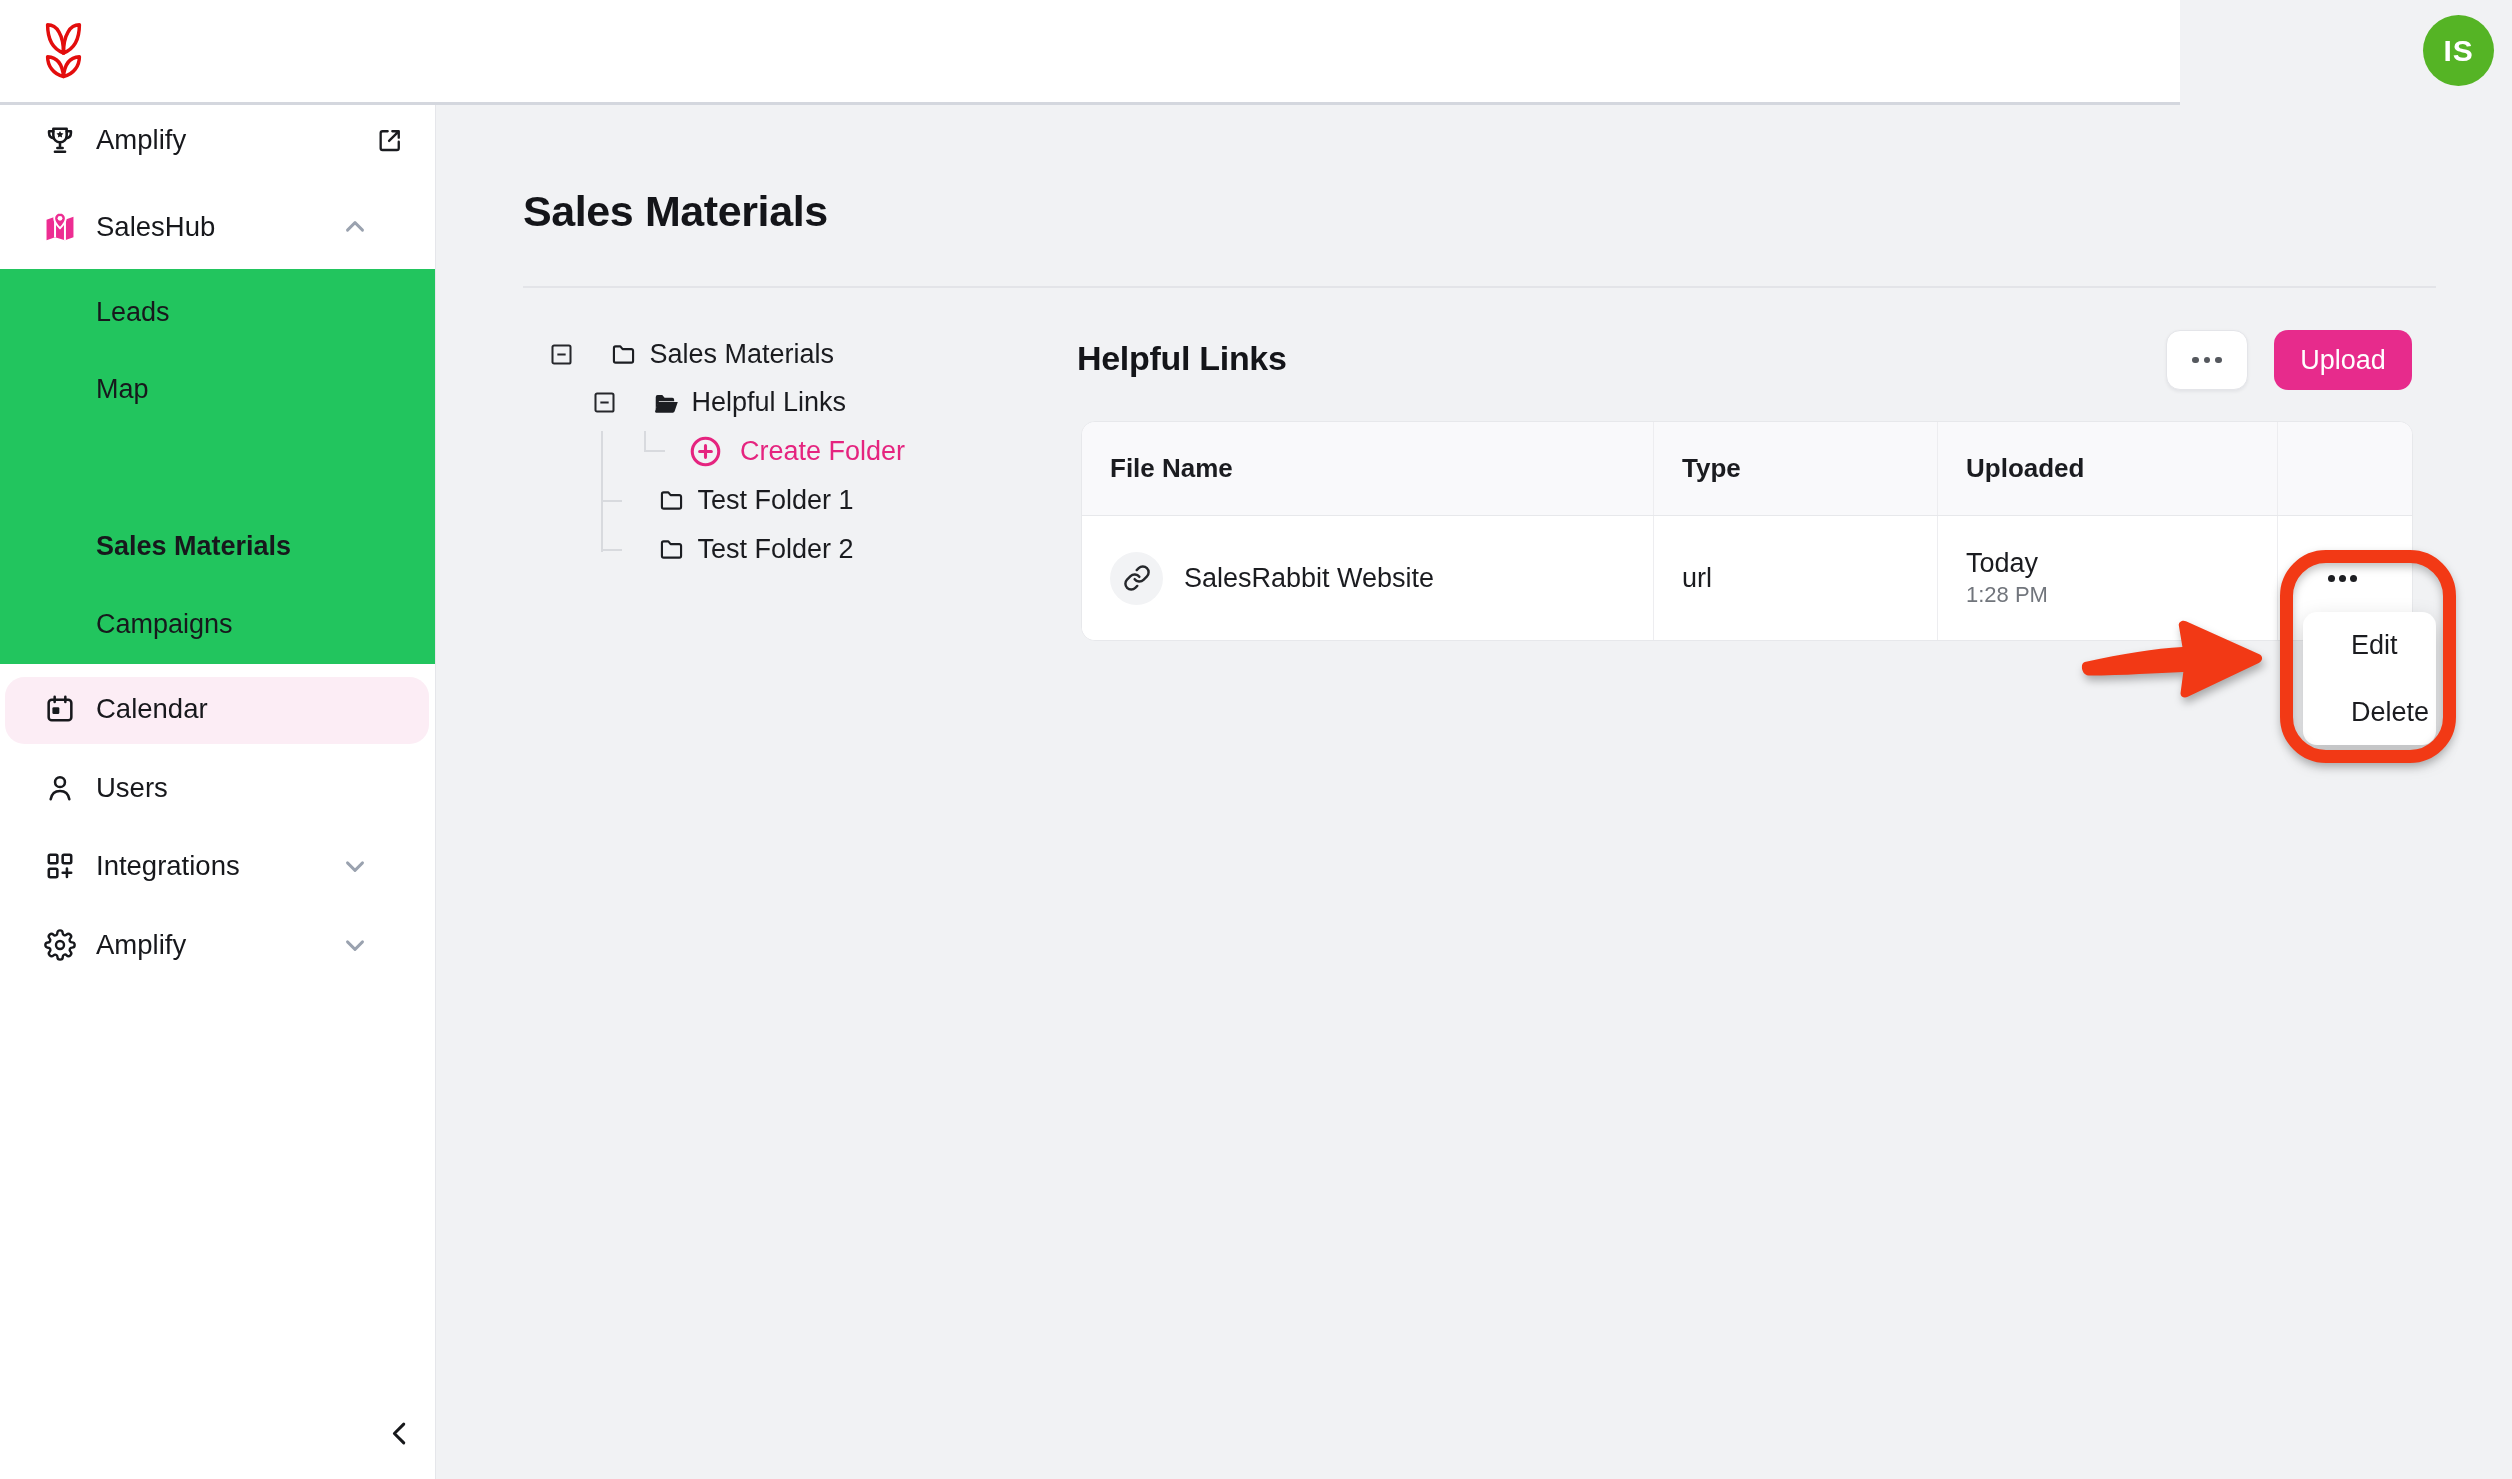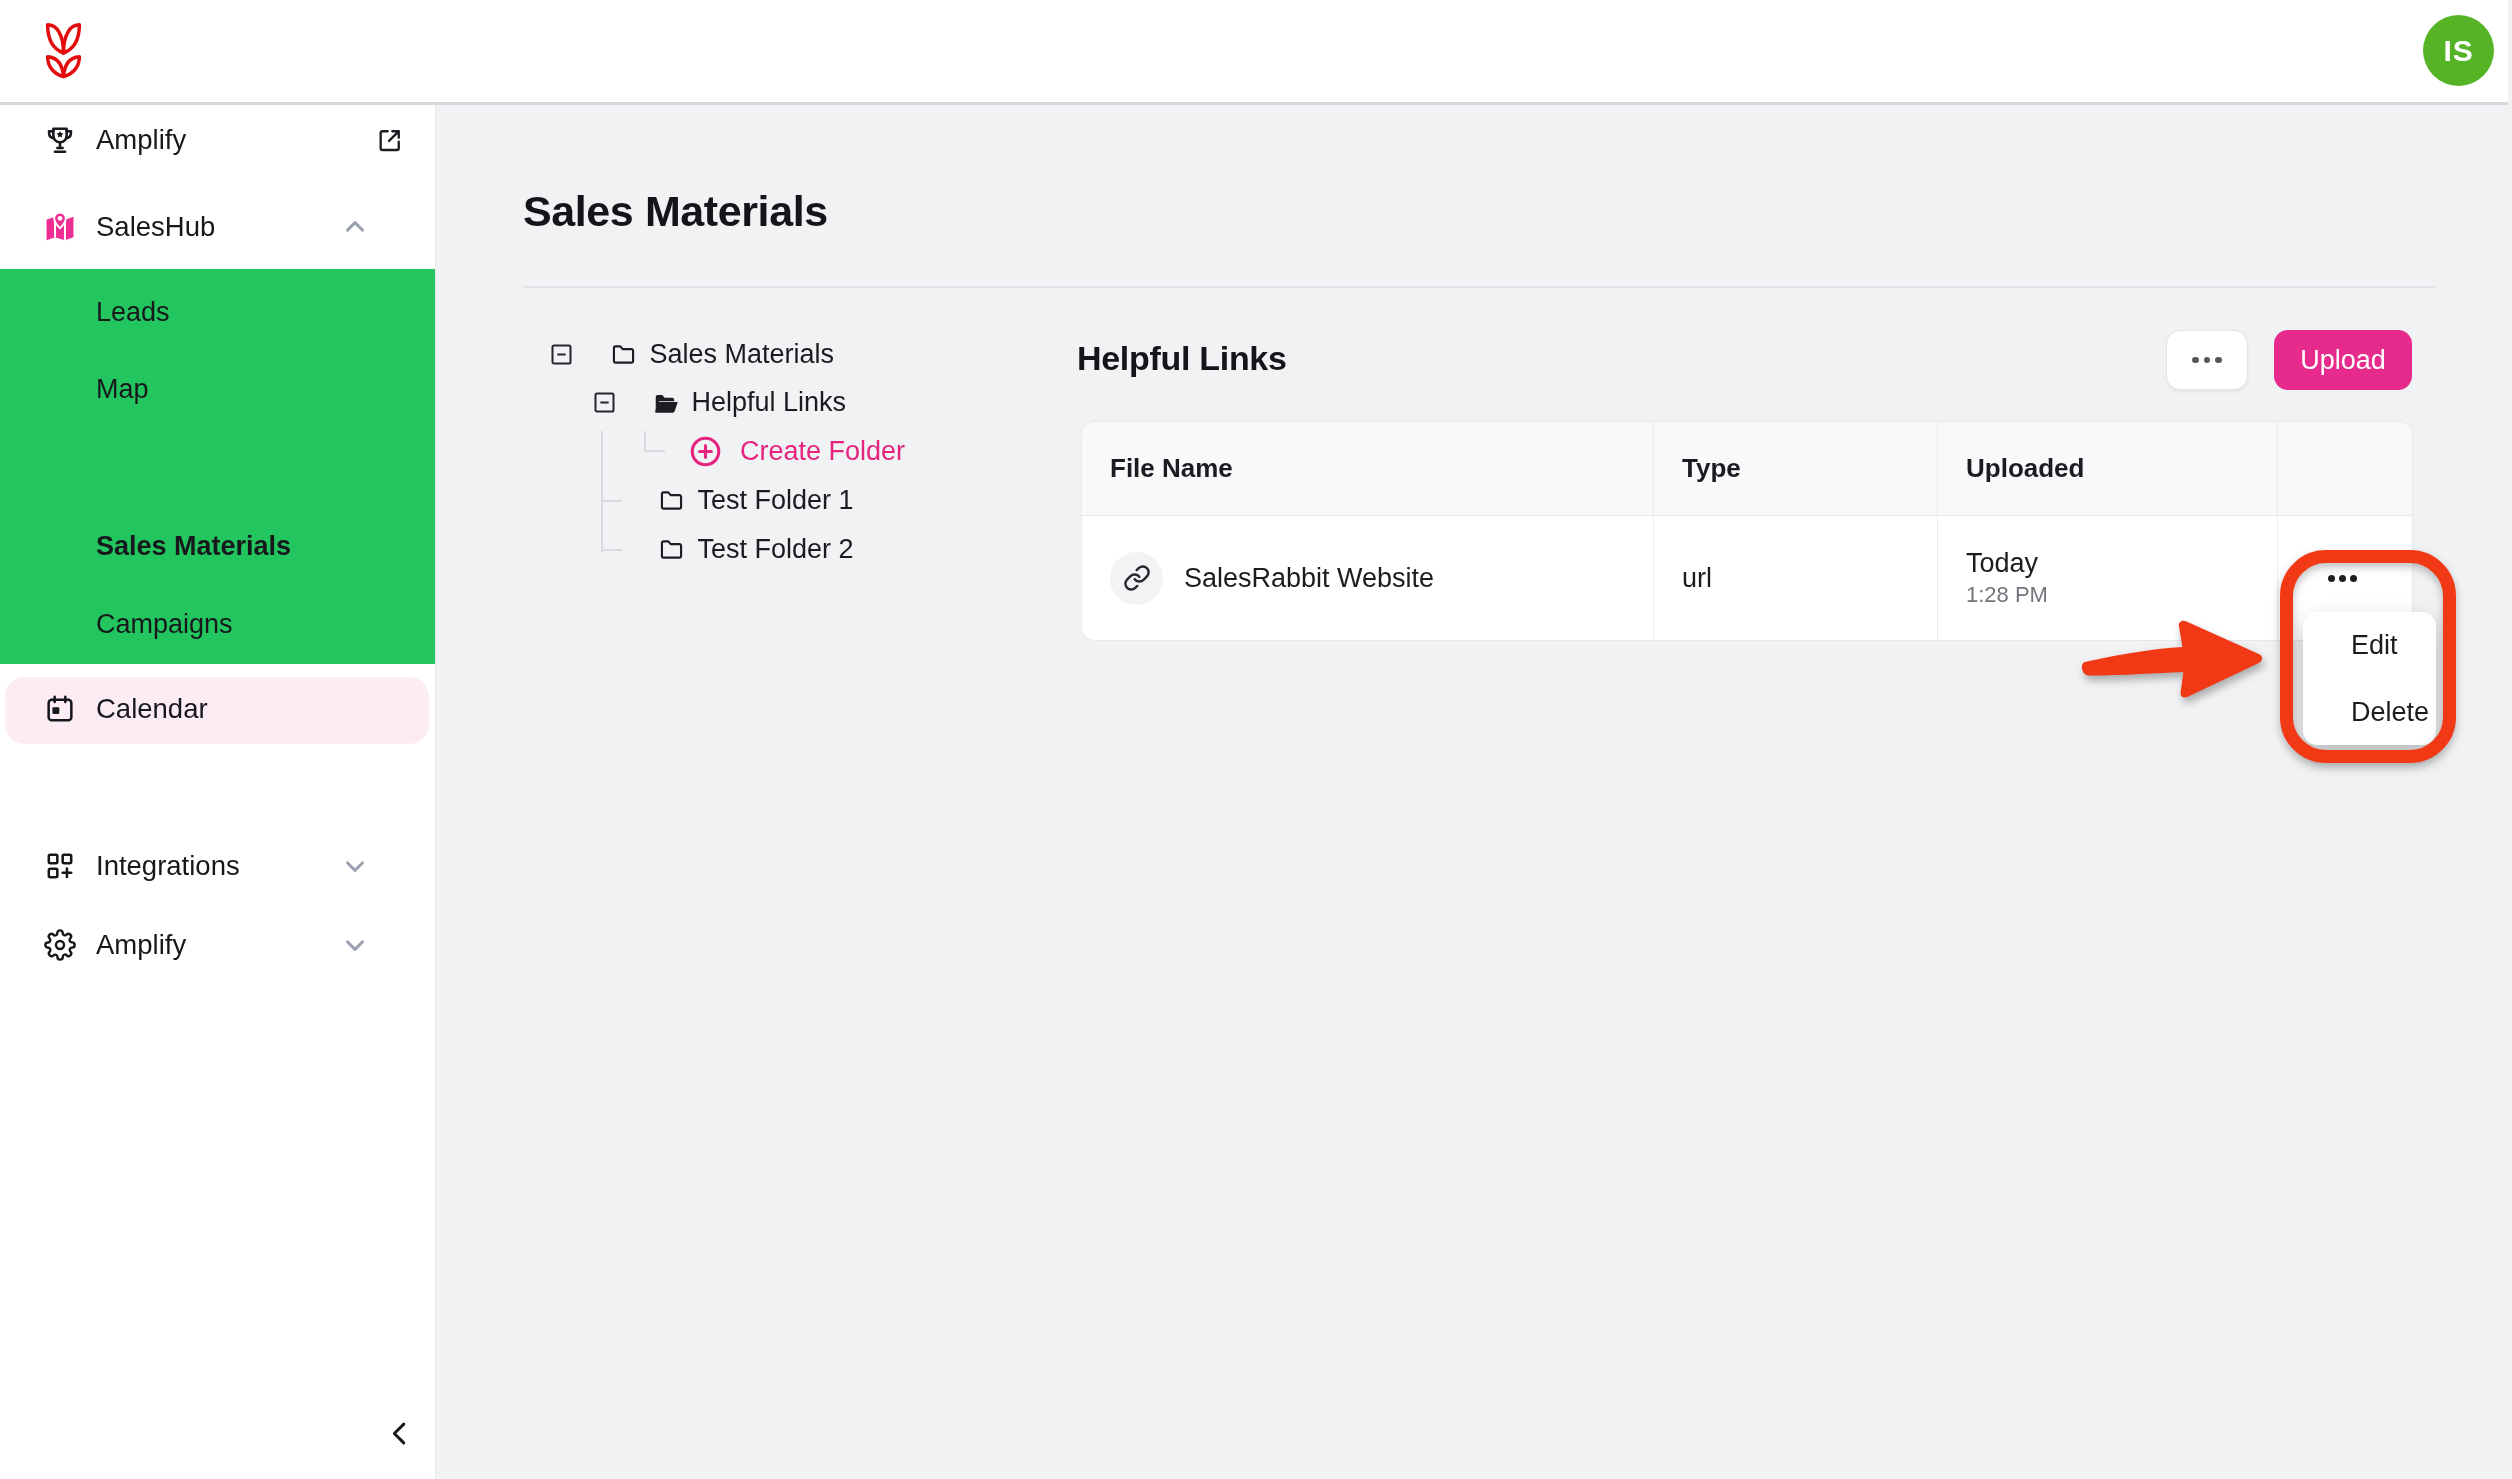--- a/index.html
+++ b/index.html
@@ -1,21 +1,21 @@
 <!DOCTYPE html>
 <html style="font-size:14px"><head>
 <meta charset="utf-8">
 <style>
   * { margin:0; padding:0; box-sizing:border-box; }
   html,body { width:2512px; height:1480px; overflow:hidden;
     font-family:"Liberation Sans","DejaVu Sans",sans-serif; color:#17181c; }
   body { background:#f1f2f4; position:relative; }
 
   
-  .topbar { position:absolute; left:0; top:0; width:2508px; height:105px;
+  .topbar { position:absolute; left:0; top:0; width:2180px; height:105px;
     background:#fff; border-bottom:3.5px solid #d4d7de; z-index:6; }
   .logo { position:absolute; left:43px; top:21px; width:41px; height:60px; }
   .avatar { position:absolute; left:2423px; top:15px; width:71px; height:71px;
     border-radius:50%; background:#55b425; color:#fff; font-size:30px; font-weight:600;
     display:flex; align-items:center; justify-content:center; letter-spacing:0.9px; }
 
   
   .sidebar { position:absolute; left:0; top:105px; bottom:0; width:436px;
     background:#fff; border-right:1.8px solid #e5e6ea; z-index:5; }
   .nav-item { position:absolute; left:0; width:100%; height:43px;
@@ -167,20 +167,29 @@
     <span class="nicon">
       <svg width="32" height="32" viewBox="0 0 24 24" fill="none" stroke="#17181c" stroke-width="1.9" stroke-linecap="round">
         <rect x="3.5" y="5" width="17" height="15.5" rx="2.4"></rect>
         <path d="M8 2.8v4M16 2.8v4"></path>
         <rect x="6.3" y="10.6" width="5.2" height="5.2" rx="1" fill="#17181c" stroke="none"></rect>
       </svg>
     </span>
     <span class="nlabel">Calendar</span>
   </div>
 
+  <div class="nav-item" style="top:661px;">
+    <span class="nicon">
+      <svg width="32" height="32" viewBox="0 0 24 24" fill="none" stroke="#17181c" stroke-width="1.9" stroke-linecap="round">
+        <circle cx="12" cy="7.6" r="3.7"></circle>
+        <path d="M5 20.5c.7-4 3.4-6.2 7-6.2s6.3 2.2 7 6.2"></path>
+      </svg>
+    </span>
+    <span class="nlabel">Users</span>
+  </div>
 
   <div class="nav-item" style="top:739px;">
     <span class="nicon">
       <svg width="32" height="32" viewBox="0 0 24 24" fill="none" stroke="#17181c" stroke-width="1.9" stroke-linecap="round" stroke-linejoin="round">
         <rect x="3.6" y="3.6" width="6.4" height="6.4" rx="1.1"></rect>
         <rect x="14" y="3.6" width="6.4" height="6.4" rx="1.1"></rect>
         <rect x="3.6" y="14" width="6.4" height="6.4" rx="1.1"></rect>
         <path d="M17.2 13.9v6.4M14 17.1h6.4"></path>
       </svg>
     </span>

